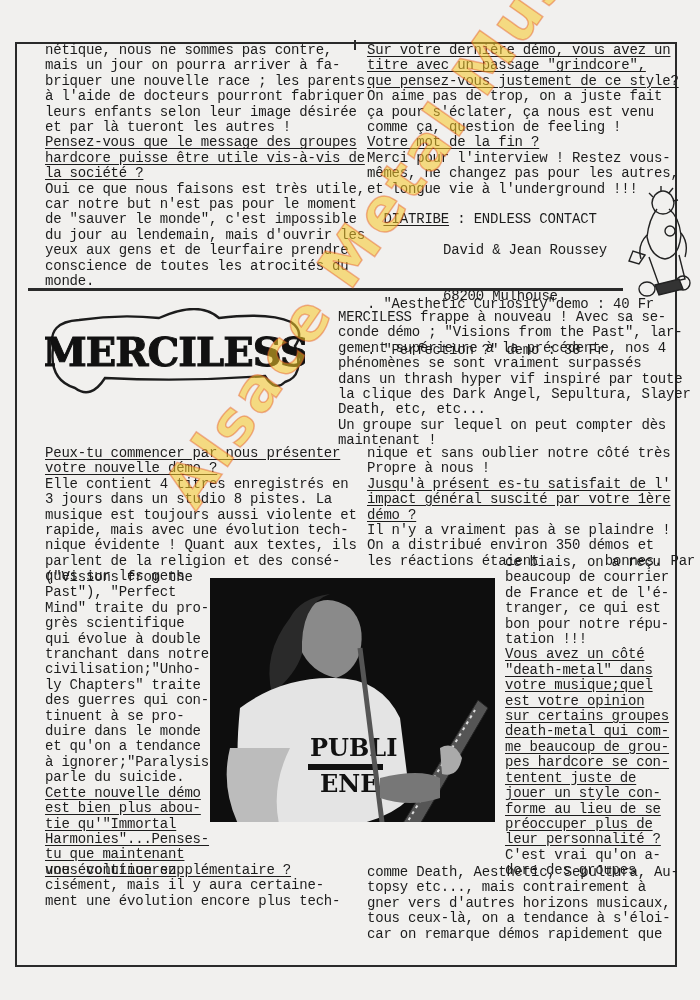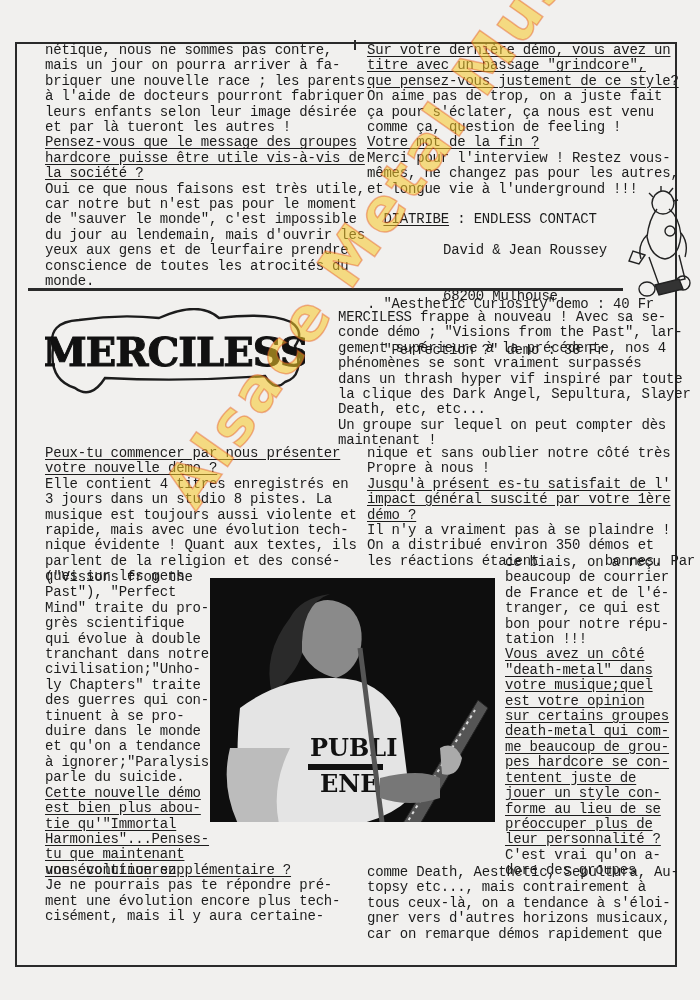--- a/index.html
+++ b/index.html
@@ -81,27 +81,27 @@
   <path d="M8 40 q-6 -26 26 -28 q40 -6 80 -2 q40 -18 60 0 q50 -6 72 4 q14 10 4 24 q10 30 -10 36 q-10 10 -20 -6 q-80 6 -160 2 q-14 22 -30 10 q-26 -8 -22 -40z" fill="none" stroke="#1c1c1c" stroke-width="2.4"></path>
   <text x="130" y="58" text-anchor="middle" font-family="DejaVu Serif, serif" font-weight="bold" font-size="40" fill="#111" stroke="#111" stroke-width="1" letter-spacing="-1">MERCILESS</text>
 </svg>
 
 <div class="txt" style="left:338px; top:310px;"><span class="line">MERCILESS frappe à nouveau ! Avec sa se-</span><span class="line">conde démo ; "Visions from the Past", lar-</span><span class="line">gement supérieure à la précédente, nos 4</span><span class="line">phénomènes se sont vraiment surpassés</span><span class="line">dans un thrash hyper vif inspiré par toute</span><span class="line">la clique des Dark Angel, Sepultura, Slayer</span><span class="line">Death, etc, etc...</span><span class="line">Un groupe sur lequel on peut compter dès</span><span class="line">maintenant !</span></div>
 
 <div class="txt" style="left:45px; top:446px;"><span class="line"><span class="q">Peux-tu commencer par nous présenter</span></span><span class="line"><span class="q">votre nouvelle démo ?</span></span><span class="line">Elle contient 4 titres enregistrés en</span><span class="line">3 jours dans un studio 8 pistes. La</span><span class="line">musique est toujours aussi violente et</span><span class="line">rapide, mais avec une évolution tech-</span><span class="line">nique évidente ! Quant aux textes, ils</span><span class="line">parlent de la religion et des consé-</span><span class="line">ques sur les gens</span></div>
 
 <div class="txt" style="left:45px; top:570px;"><span class="line">("Visions from the</span><span class="line">Past"), "Perfect</span><span class="line">Mind" traite du pro-</span><span class="line">grès scientifique</span><span class="line">qui évolue à double</span><span class="line">tranchant dans notre</span><span class="line">civilisation;"Unho-</span><span class="line">ly Chapters" traite</span><span class="line">des guerres qui con-</span><span class="line">tinuent à se pro-</span><span class="line">duire dans le monde</span><span class="line">et qu'on a tendance</span><span class="line">à ignorer;"Paralysis"</span><span class="line">parle du suicide.</span><span class="line"><span class="q">Cette nouvelle démo</span></span><span class="line"><span class="q">est bien plus abou-</span></span><span class="line"><span class="q">tie qu'"Immortal</span></span><span class="line"><span class="q">Harmonies"...Penses-</span></span><span class="line"><span class="q">tu que maintenant</span></span><span class="line"><span class="q">vous continuerez</span></span></div>
 
-<div class="txt" style="left:45px; top:863px;"><span class="line"><span class="q">une évolution supplémentaire ?</span></span><span class="line">Je ne pourrais pas te répondre pré-</span><span class="line">ment une évolution encore plus tech-</span><span class="line">cisément, mais il y aura certaine-</span></div>
+<div class="txt" style="left:45px; top:863px;"><span class="line"><span class="q">une évolution supplémentaire ?</span></span><span class="line">cisément, mais il y aura certaine-</span><span class="line">ment une évolution encore plus tech-</span></div>
 
 <div class="txt" style="left:367px; top:446px;"><span class="line">nique et sans oublier notre côté très</span><span class="line">Propre à nous !</span><span class="line"><span class="q">Jusqu'à présent es-tu satisfait de l'</span></span><span class="line"><span class="q">impact général suscité par votre 1ère</span></span><span class="line"><span class="q">démo ?</span></span><span class="line">Il n'y a vraiment pas à se plaindre !</span><span class="line">On a distribué environ 350 démos et</span><span class="line">les réactions étaient        bonnes. Par</span></div>
 
 <div class="txt" style="left:505px; top:555px;"><span class="line">ce biais, on a reçu</span><span class="line">beaucoup de courrier</span><span class="line">de France et de l'é-</span><span class="line">tranger, ce qui est</span><span class="line">bon pour notre répu-</span><span class="line">tation !!!</span><span class="line"><span class="q">Vous avez un côté</span></span><span class="line"><span class="q">"death-metal" dans</span></span><span class="line"><span class="q">votre musique;quel</span></span><span class="line"><span class="q">est votre opinion</span></span><span class="line"><span class="q">sur certains groupes</span></span><span class="line"><span class="q">death-metal qui com-</span></span><span class="line"><span class="q">me beaucoup de grou-</span></span><span class="line"><span class="q">pes hardcore se con-</span></span><span class="line"><span class="q">tentent juste de</span></span><span class="line"><span class="q">jouer un style con-</span></span><span class="line"><span class="q">forme au lieu de se</span></span><span class="line"><span class="q">préoccuper plus de</span></span><span class="line"><span class="q">leur personnalité ?</span></span><span class="line">C'est vrai qu'on a-</span><span class="line">dore des groupes</span></div>
 
-<div class="txt" style="left:367px; top:865px;"><span class="line">comme Death, Aesthetic, Sepultura, Au-</span><span class="line">topsy etc..., mais contrairement à</span><span class="line">tous ceux-là, on a tendance à s'éloi-</span><span class="line">gner vers d'autres horizons musicaux,</span><span class="line">car on remarque démos rapidement que</span></div>
+<div class="txt" style="left:367px; top:865px;"><span class="line">comme Death, Aesthetic, Sepultura, Au-</span><span class="line">topsy etc..., mais contrairement à</span><span class="line">gner vers d'autres horizons musicaux,</span><span class="line">tous ceux-là, on a tendance à s'éloi-</span><span class="line">car on remarque démos rapidement que</span></div>
 
 <div class="photo">
   <svg width="285" height="268" viewBox="0 0 285 268">
     <rect width="285" height="268" fill="#0e0e0e"></rect>
     <path d="M90 40 q20 -30 50 -10 q16 16 10 44 q-6 20 -24 26 q-26 -6 -36 -30 z" fill="#8a8a8a"></path>
     <path d="M80 40 q10 -20 40 -24 q-30 10 -28 60 q-6 20 -30 40 q-10 -40 18 -76z" fill="#2a2a2a"></path>
     <path d="M30 130 q40 -30 90 -30 q50 -2 70 40 l10 80 q-40 40 -150 30 q-30 -20 -20 -120z" fill="#e4e4e4"></path>
     <path d="M20 170 q-10 40 10 80 l40 0 q-10 -40 10 -80z" fill="#bcbcbc"></path>
     <text x="100" y="178" font-family="DejaVu Serif, serif" font-weight="bold" font-size="24" fill="#111">PUBLI</text>
     <rect x="98" y="186" width="75" height="6" fill="#111"></rect>

